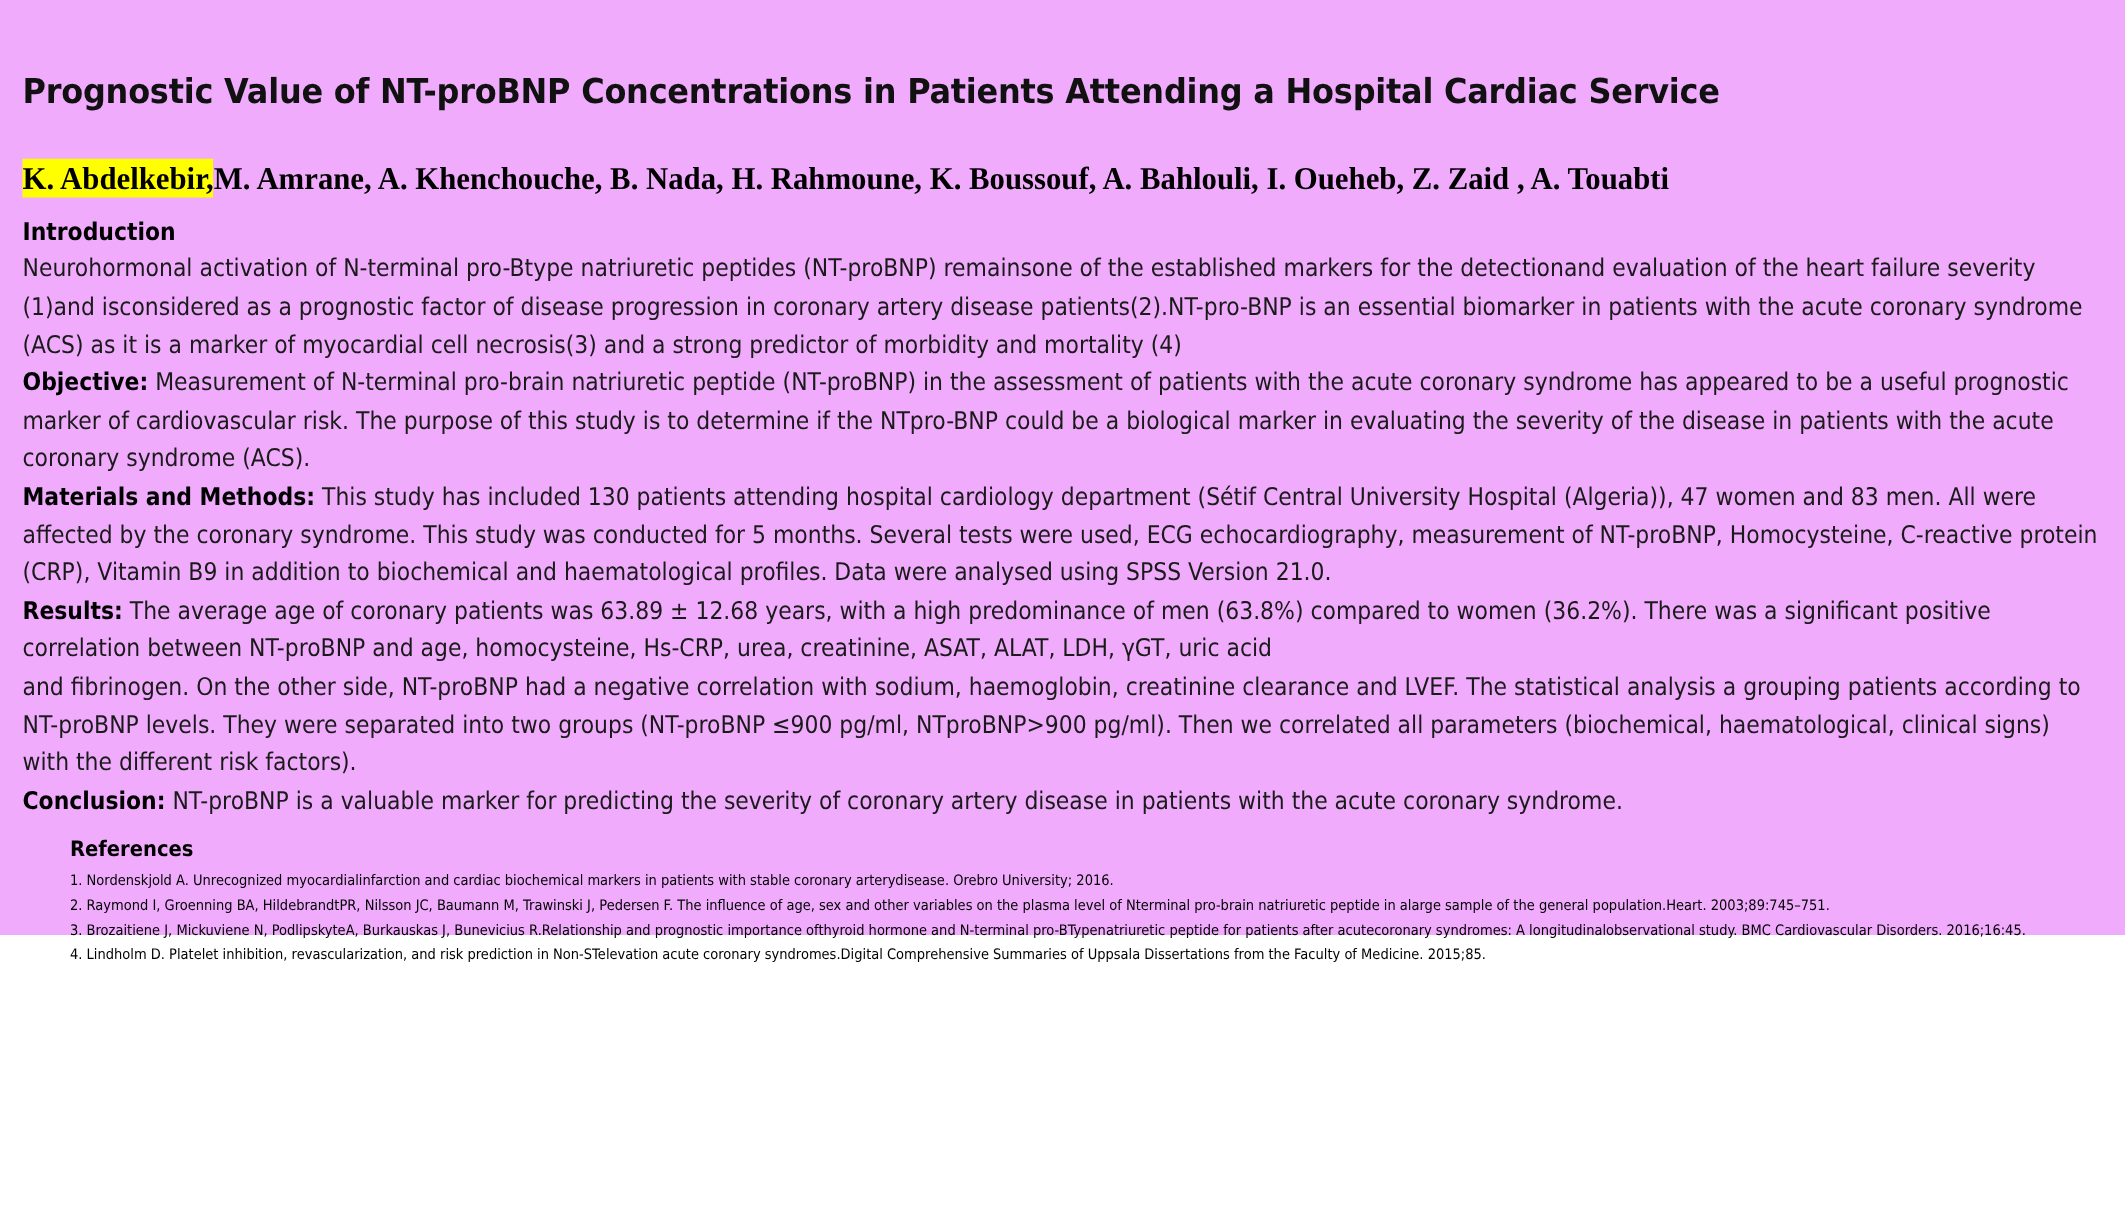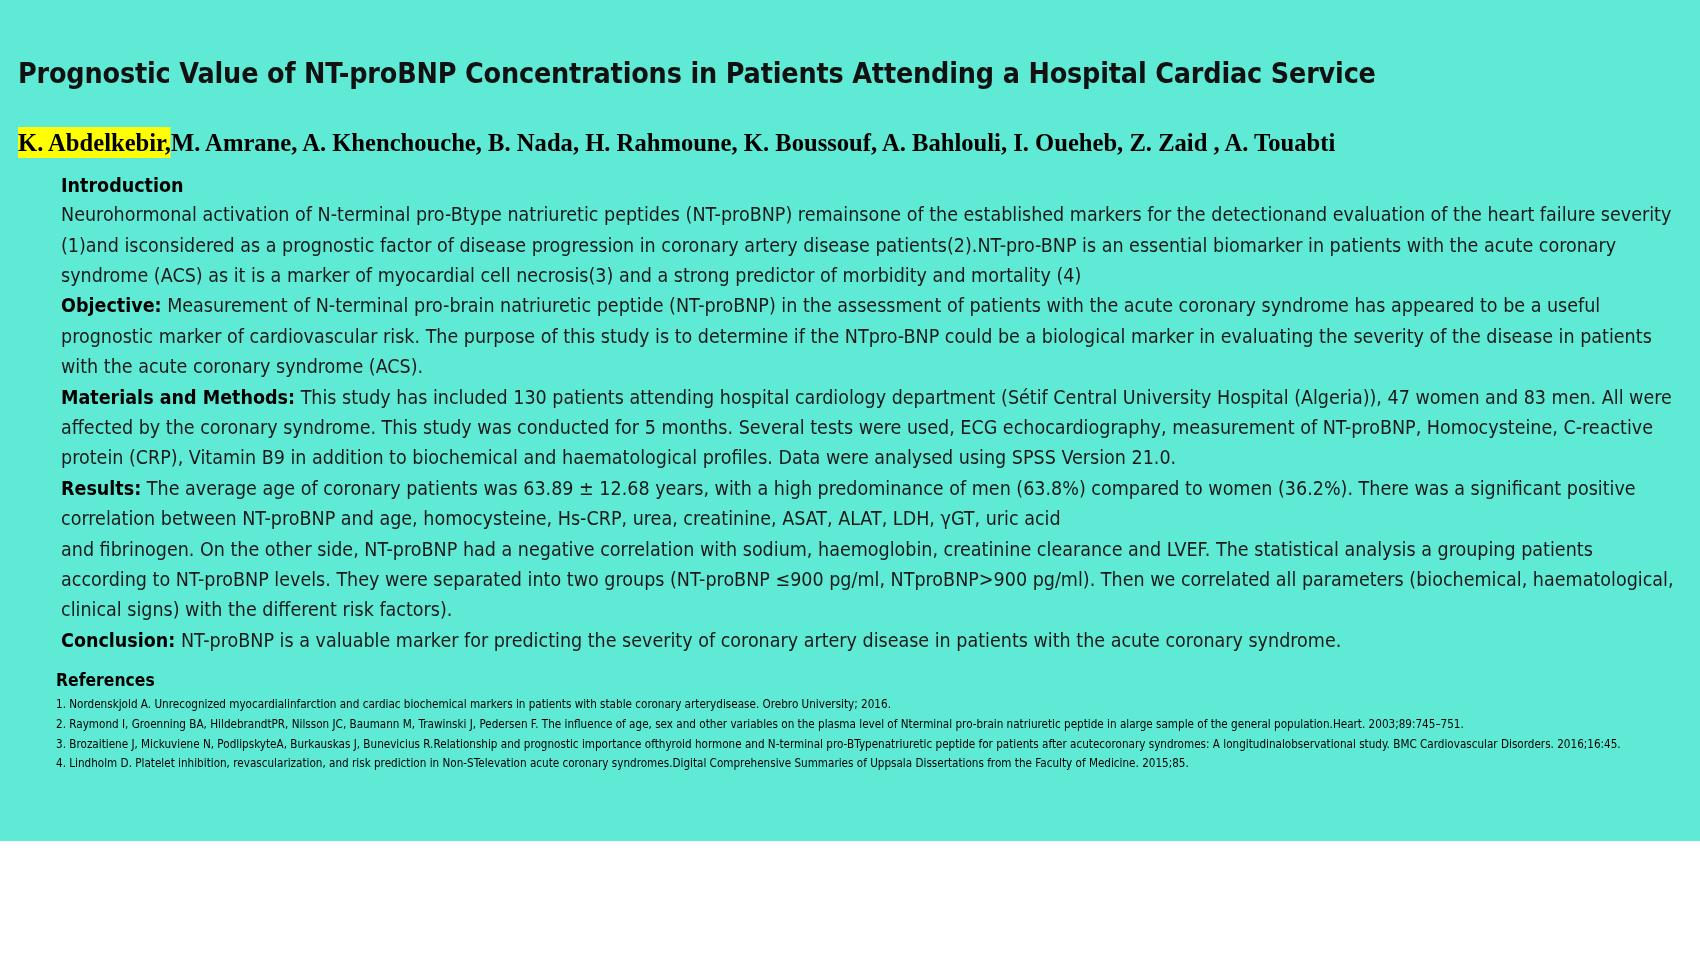--- a/index.html
+++ b/index.html
@@ -11,24 +11,24 @@
   body {
     width: 1700px;
     height: 971px;
     overflow: hidden;
     font-family: "Liberation Sans", sans-serif;
     color: #000000;
   }
   .page {
     position: relative;
     width: 1700px;
-    height: 841px;
+    height: 748px;
     box-sizing: border-box;
     padding: 0 18px;
-    background: #5eead4;
+    background: #f0abfc;
   }
 
   
   .doc-title {
     font-family: "DejaVu Sans", sans-serif;
     font-weight: bold;
     font-size: 27.5px;
     letter-spacing: -0.2px;
     color: #111111;
     margin: 0;
@@ -53,21 +53,20 @@
     transform-origin: left center;
   }
   .hl {
     background: #ffff00;
     padding: 1px 0 1px 0;
   }
 
   
   .body-block {
     margin-top: 13px;
-    margin-left: 43px;
   }
   .sec-head {
     font-family: "DejaVu Sans", sans-serif;
     font-weight: bold;
     font-size: 19.5px;
     line-height: 1.52;
     margin: 0;
     transform: scaleX(0.90);
     transform-origin: left center;
   }

